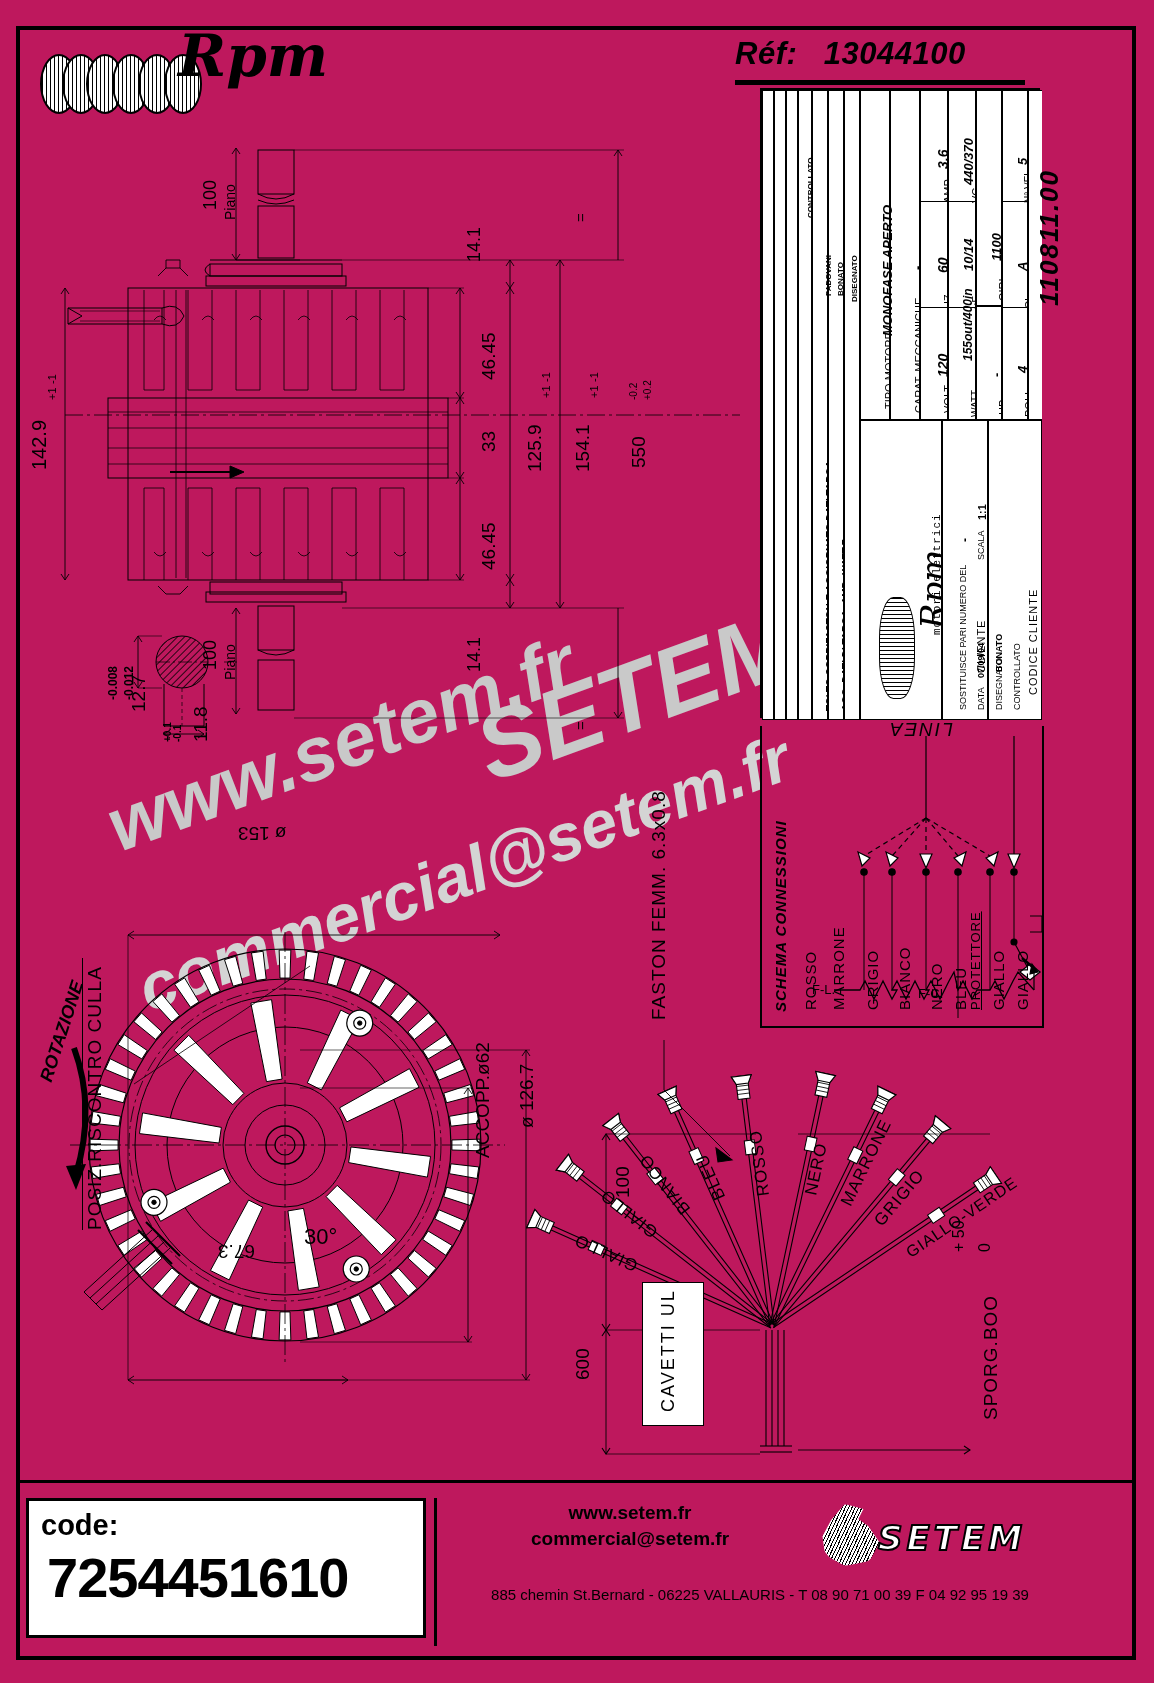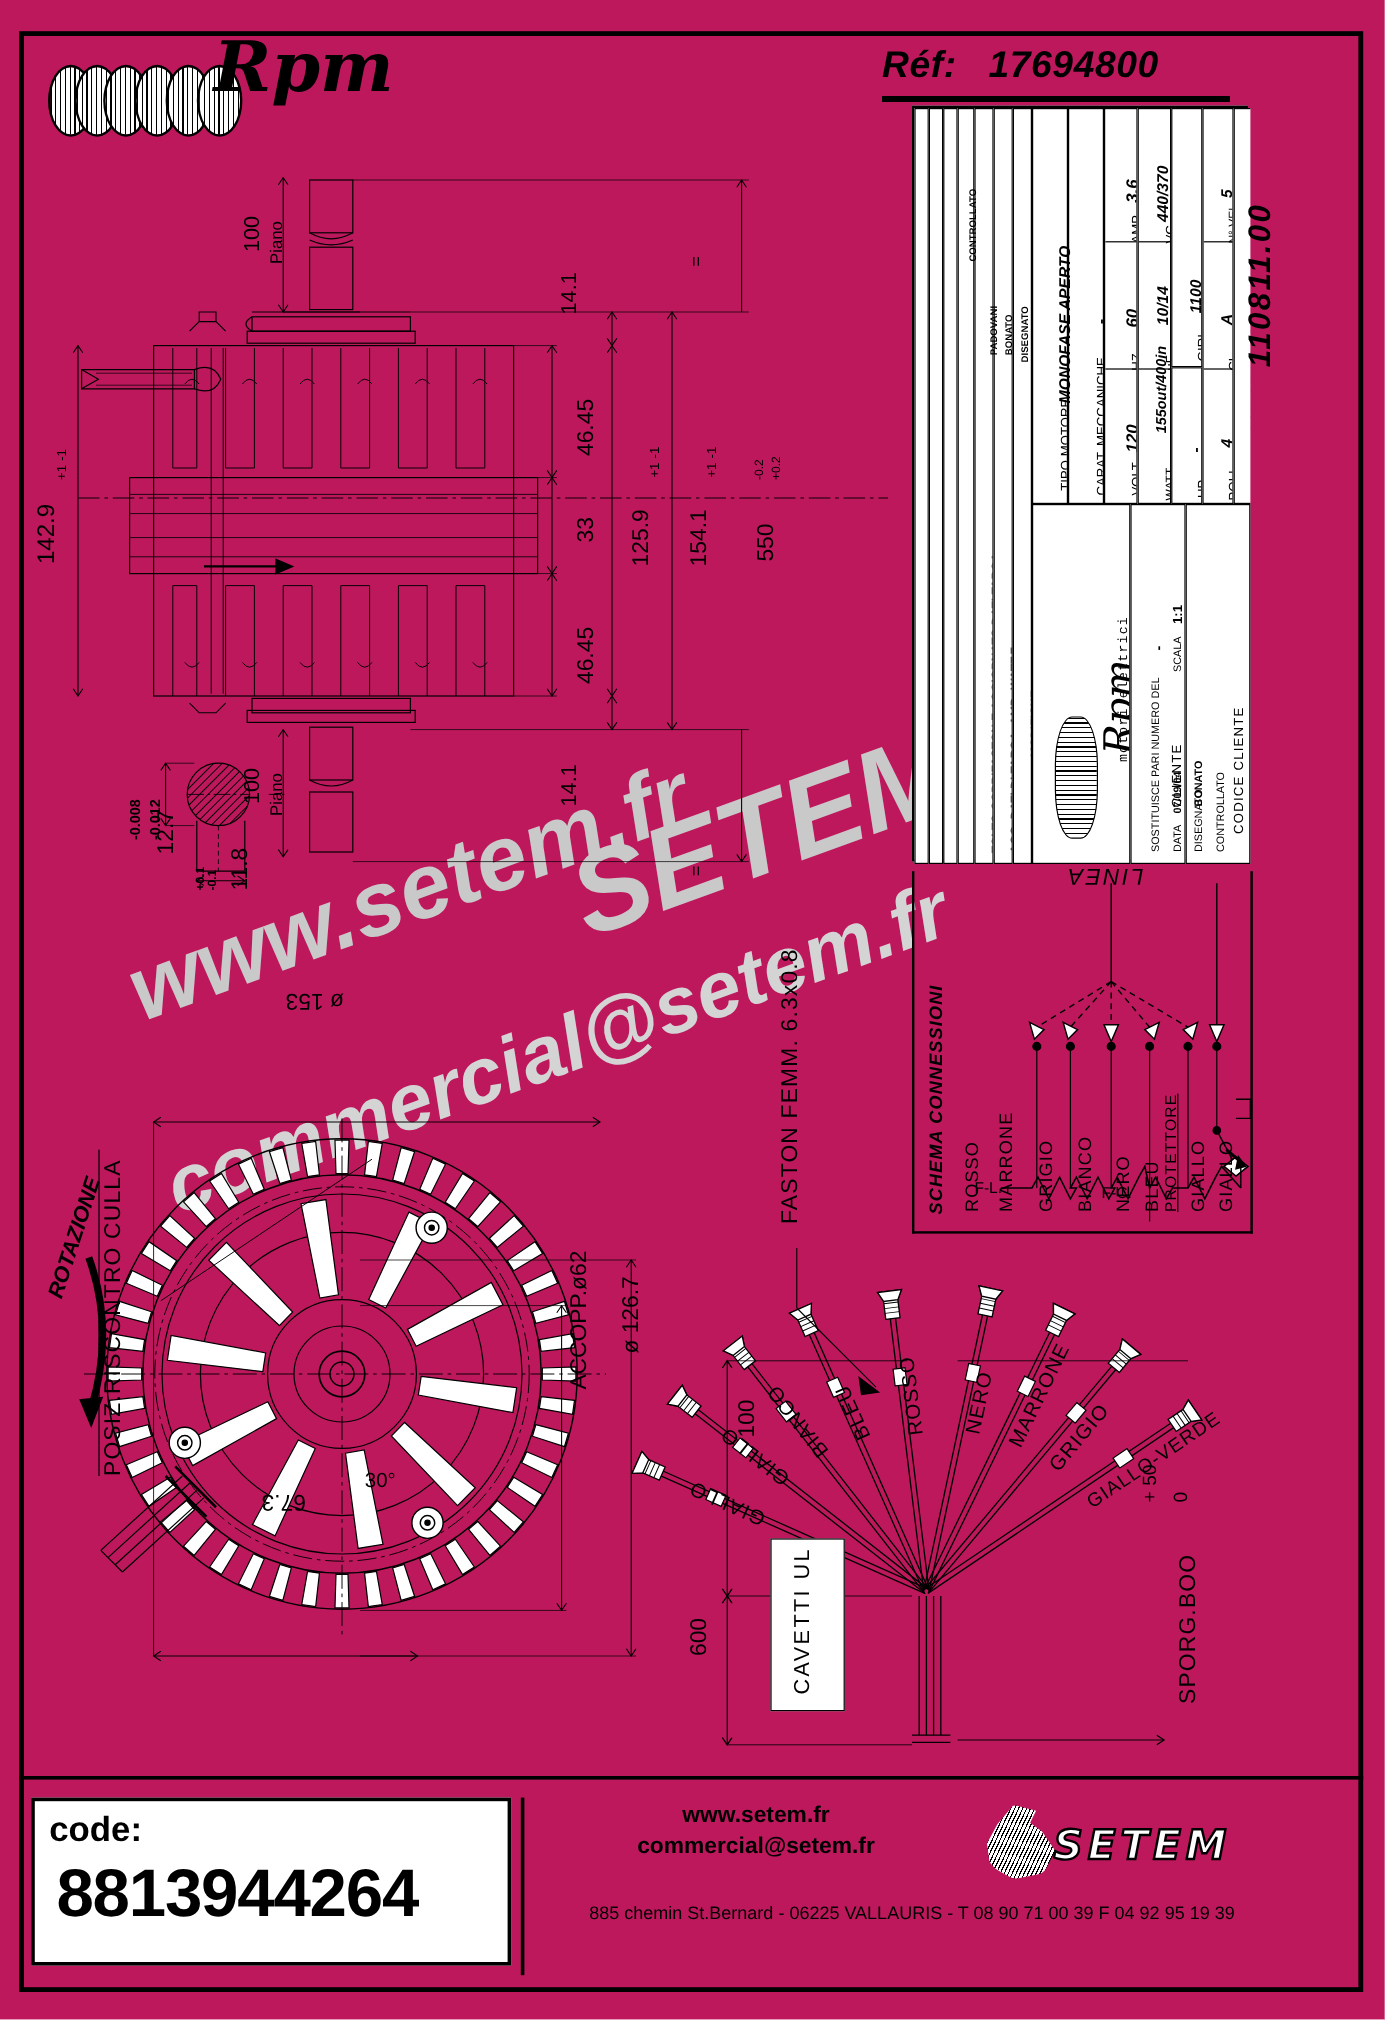--- a/index.html
+++ b/index.html
@@ -66,21 +66,21 @@
       <div class="coil" style="left:46px;top:0;"></div>
       <div class="coil" style="left:72px;top:0;"></div>
       <div class="coil" style="left:98px;top:0;"></div>
       <div class="coil" style="left:124px;top:0;"></div>
     </div>
   </div>
   <div id="logotext">Rpm</div>
 
   <div id="refbox">
     <span id="ref">Réf:</span>
-    <span id="ref" style="margin-left:22px;">17694800</span>
+    <span id="ref" style="margin-left:22px;">13044100</span>
   </div>
   <div id="reful"></div>
 
   <div class="wm" id="wm1">www.setem.fr</div>
   <div class="wm" id="wm2">SETEM</div>
   <div class="wm" id="wm3">commercial@setem.fr</div>
 
   <svg width="700" height="620" style="left:40px;top:140px;">
     <g stroke="#000" fill="none" stroke-width="1">
 
@@ -396,21 +396,21 @@
   <div class="txt" style="left:36px;top:1078px;font-size:18px;font-style:italic;font-weight:bold;transform:rotate(-72deg);transform-origin:left top;">ROTAZIONE</div>
   <svg width="80" height="160" style="left:30px;top:1040px;">
     <path d="M44,8 q22,60 2,126" stroke="#000" stroke-width="6" fill="none"></path>
     <path d="M36,126 L46,150 L56,124 Z" fill="#000"></path>
   </svg>
 
   <div class="txt r180" style="left:238px;top:822px;font-size:19px;">ø 153</div>
   <div class="txt r90" style="left:472px;top:1158px;font-size:19px;">ACCOPP.ø62</div>
   <div class="txt r90" style="left:516px;top:1128px;font-size:19px;">ø 126.7</div>
   <div class="txt r180" style="left:218px;top:1240px;font-size:19px;">67.3</div>
-  <div class="txt" style="left:304px;top:1224px;font-size:17px;">30°</div>
+  <div class="txt" style="left:304px;top:1224px;font-size:22px;">30°</div>
 
   <div id="tblock">
 
     <div class="tcell" style="left:0px;top:0px;width:12px;height:630px;"></div>
     <div class="tcell" style="left:12px;top:0px;width:12px;height:630px;"></div>
     <div class="tcell" style="left:24px;top:0px;width:12px;height:630px;"></div>
 
     <div class="tcell" style="left:36px;top:0px;width:14px;height:630px;">
       <div class="vt" style="left:12px;top:620px;font-size:9px;font-weight:bold;">25/02/05</div>
       <div class="vt" style="left:12px;top:548px;font-size:9px;font-weight:bold;">29/09/04</div>
@@ -701,21 +701,21 @@
   <div class="txt" id="hw3" style="left: 720.838px; top: 1188.96px; font-size: 17px; letter-spacing: 1px; transform-origin: left center; transform: rotate(-114deg);">BLEU</div>
   <div class="txt" id="hw4" style="left: 763.871px; top: 1185.95px; font-size: 17px; letter-spacing: 1px; transform-origin: left center; transform: rotate(-97deg);">ROSSO</div>
   <div class="txt" id="hw5" style="left: 811.158px; top: 1185.06px; font-size: 17px; letter-spacing: 1px; transform-origin: left center; transform: rotate(-78deg);">NERO</div>
   <div class="txt" id="hw6" style="left: 845.845px; top: 1195.13px; font-size: 17px; letter-spacing: 1px; transform-origin: left center; transform: rotate(-64deg);">MARRONE</div>
   <div class="txt" id="hw7" style="left: 877.884px; top: 1213.81px; font-size: 17px; letter-spacing: 1px; transform-origin: left center; transform: rotate(-50deg);">GRIGIO</div>
   <div class="txt" id="hw8" style="left: 908.021px; top: 1245.11px; font-size: 16px; letter-spacing: 1px; transform-origin: left center; transform: rotate(-34deg);">GIALLO-VERDE</div>
 
   <div id="footline"></div>
   <div id="codebox">
     <div id="codelbl">code:</div>
-    <div id="codeval">8813944264</div>
+    <div id="codeval">7254451610</div>
   </div>
   <div id="footdiv"></div>
   <div id="setemweb">
     <div>www.setem.fr</div>
     <div>commercial@setem.fr</div>
   </div>
   <div id="setemaddr">885 chemin St.Bernard  -  06225 VALLAURIS  -  T 08 90 71 00 39   F 04 92 95 19 39</div>
   <div id="setemlogo">
     <div class="swan"></div>
     <div id="setemword">SETEM</div>

